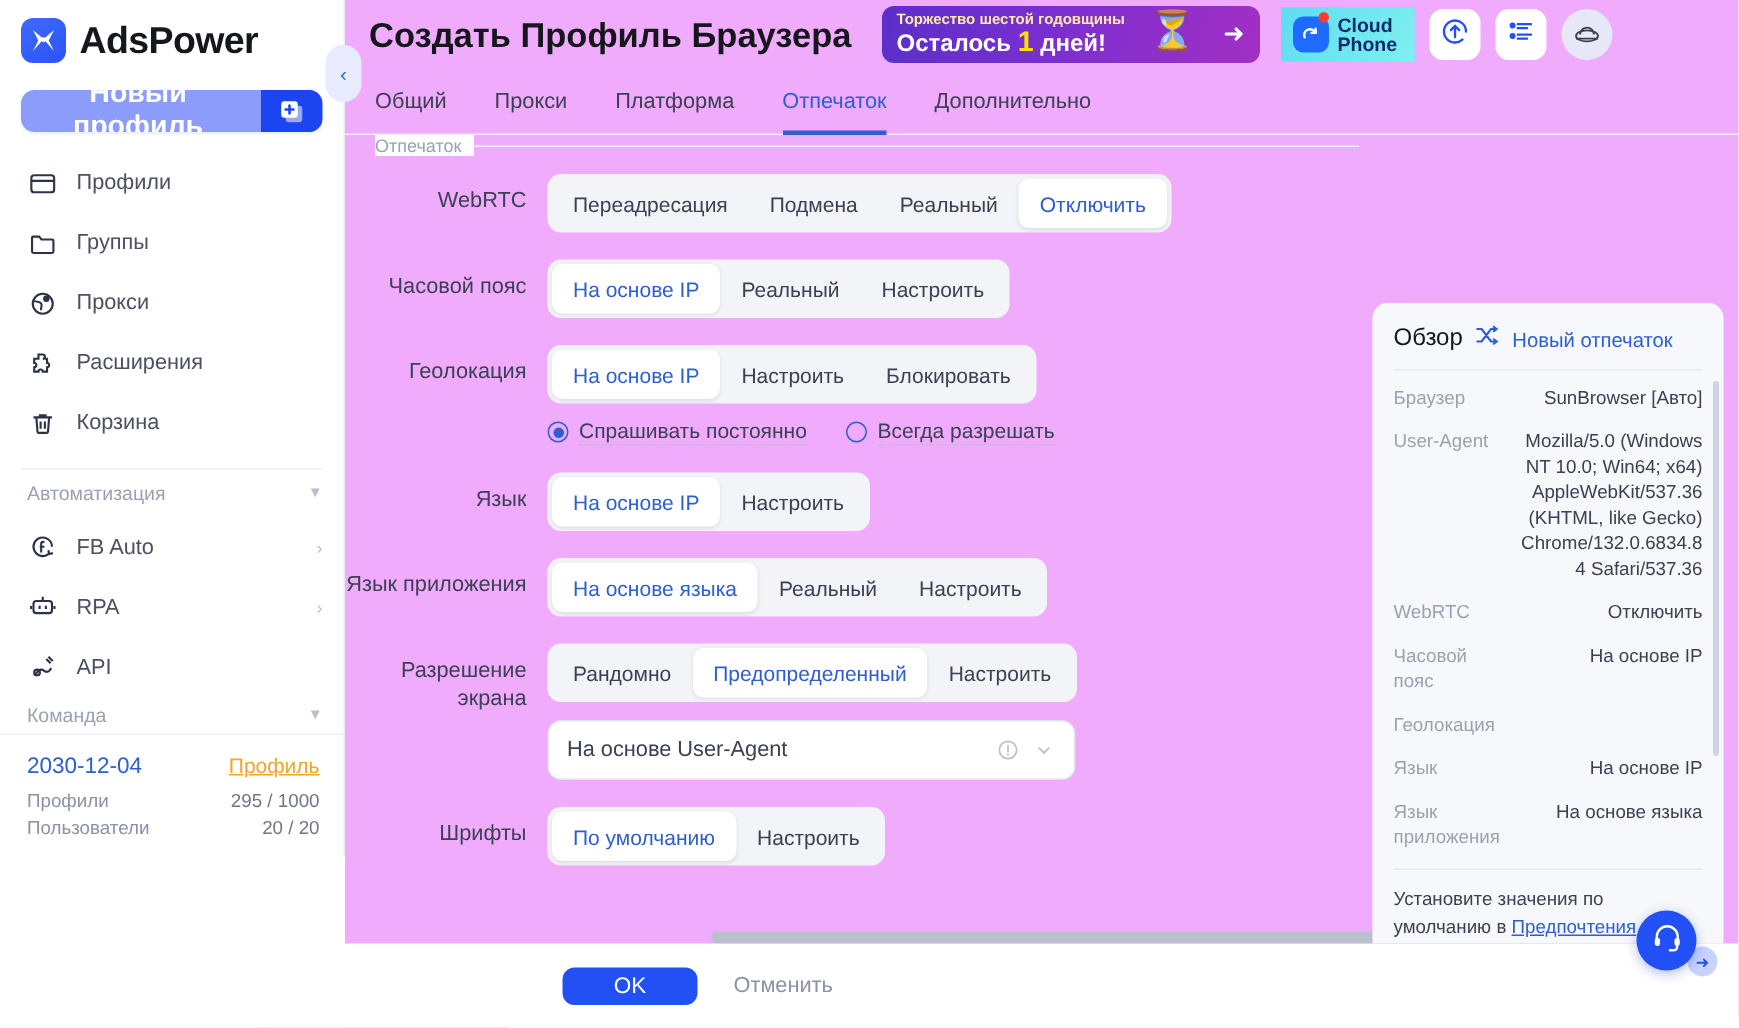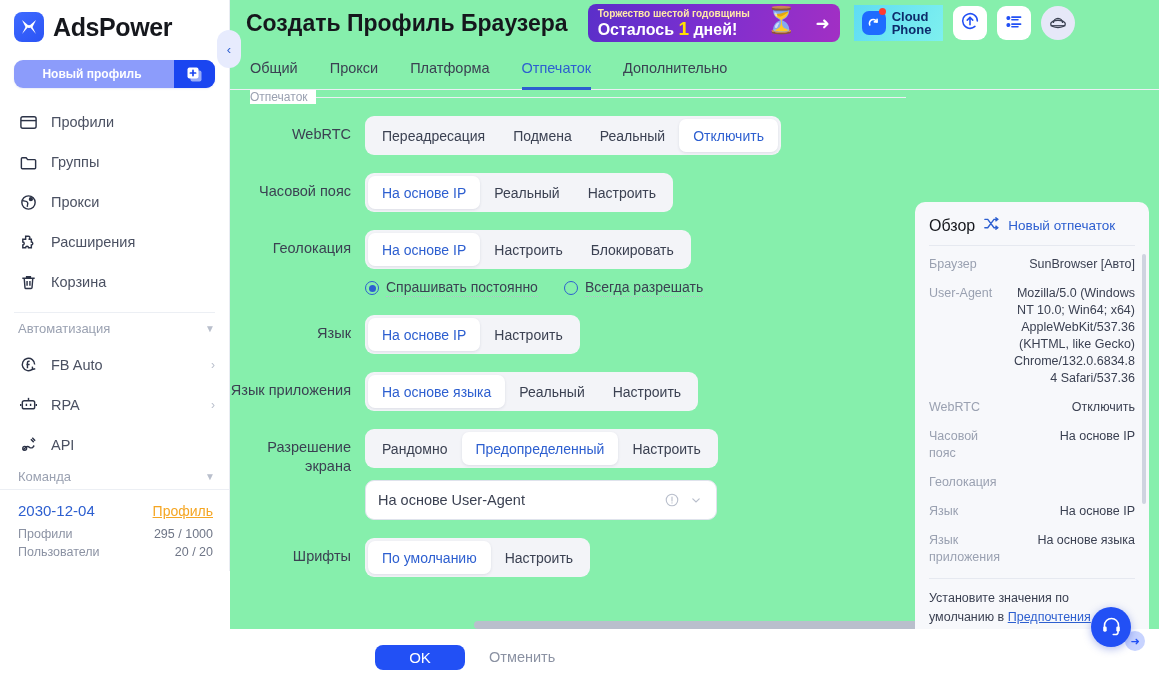--- a/index.html
+++ b/index.html
@@ -25,21 +25,21 @@
     display: flex; align-items: center; justify-content: center;
   }
   .brand-name { font-size: 25px; font-weight: bold; color: #15171c; letter-spacing: -.4px; }
 
   .newprofile {
     margin: 12px 14px 10px 14px; height: 40px; border-radius: 9px;
     background: #8c9cfb; display: flex; align-items: center; overflow: hidden;
     box-shadow: 0 1px 2px rgba(40,60,180,.10);
   }
   .newprofile-label {
-    flex: 1; text-align: center; color: #ffffff; font-size: 12px; font-weight: 600;
+    flex: 1; text-align: center; color: #ffffff; font-size: 19px; font-weight: 600;
     padding-right: 4px;
   }
   .newprofile-add {
     width: 41px; height: 40px; background: #1a45f0;
     display: flex; align-items: center; justify-content: center;
   }
 
   .nav { padding: 4px 0 0 0; }
   .nav-item {
     display: flex; align-items: center; gap: 12px;
@@ -68,21 +68,21 @@
   .sb-row { display: flex; justify-content: space-between; font-size: 12.5px; color: #8b92a3; margin-top: 4px; }
   .sb-row .v { color: #6f7687; }
 
   .collapse-btn {
     position: absolute; right: -12px; top: 30px; width: 24px; height: 38px;
     border-radius: 12px; background: #e7ebfd; display: flex; align-items: center;
     justify-content: center; color: #2d5fd0; font-size: 13px; cursor: pointer; z-index: 30;
   }
 
   
-  #main { flex: 1; position: relative; height: 685px; background: #86efac; display: flex; flex-direction: column; }
+  #main { flex: 1; position: relative; height: 685px; background: #f0abfc; display: flex; flex-direction: column; }
 
   .topbar { height: 46px; display: flex; align-items: center; padding: 0 10px 0 16px; gap: 10px; }
   .page-title { font-size: 23px; font-weight: bold; color: #15171c; white-space: nowrap; }
   .promo {
     margin-left: 10px; width: 252px; height: 38px; border-radius: 8px;
     background: linear-gradient(100deg,#5b2fc9 0%, #7a2fd0 45%, #a22fc4 100%);
     position: relative; overflow: hidden; display: flex; flex-direction: column;
     justify-content: center; padding-left: 10px; cursor: pointer;
   }
   .promo-sub { font-size: 10px; color: #ffe9a8; font-weight: bold; line-height: 12px; }

